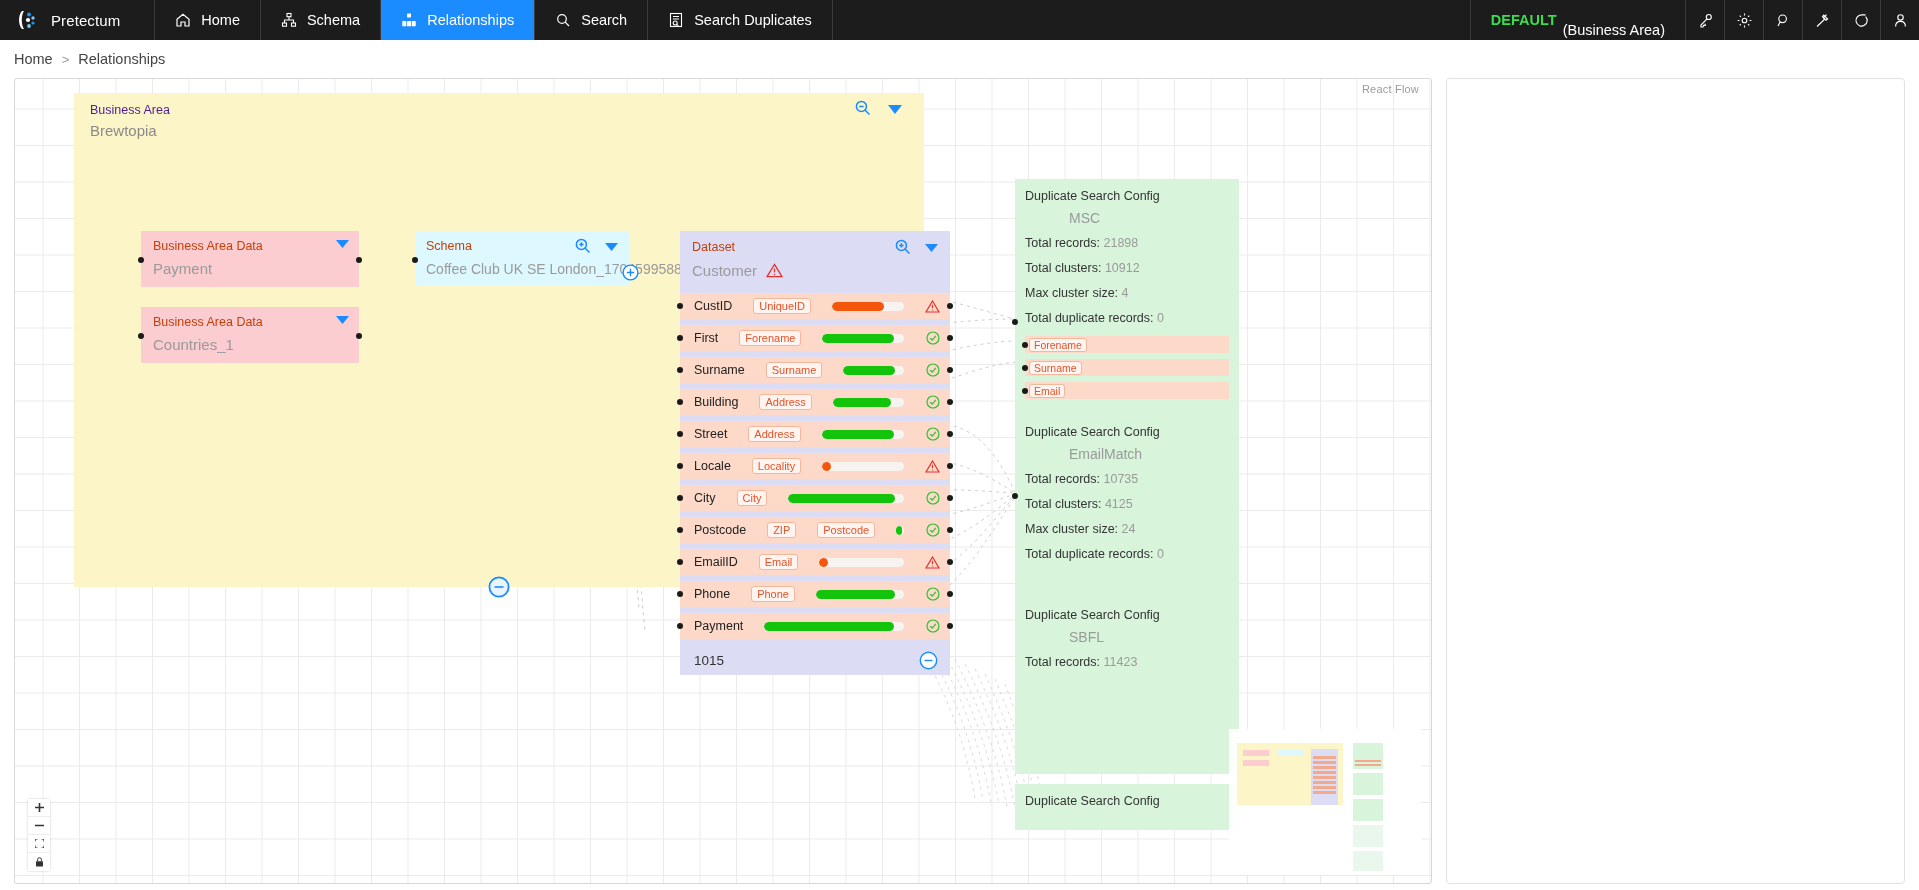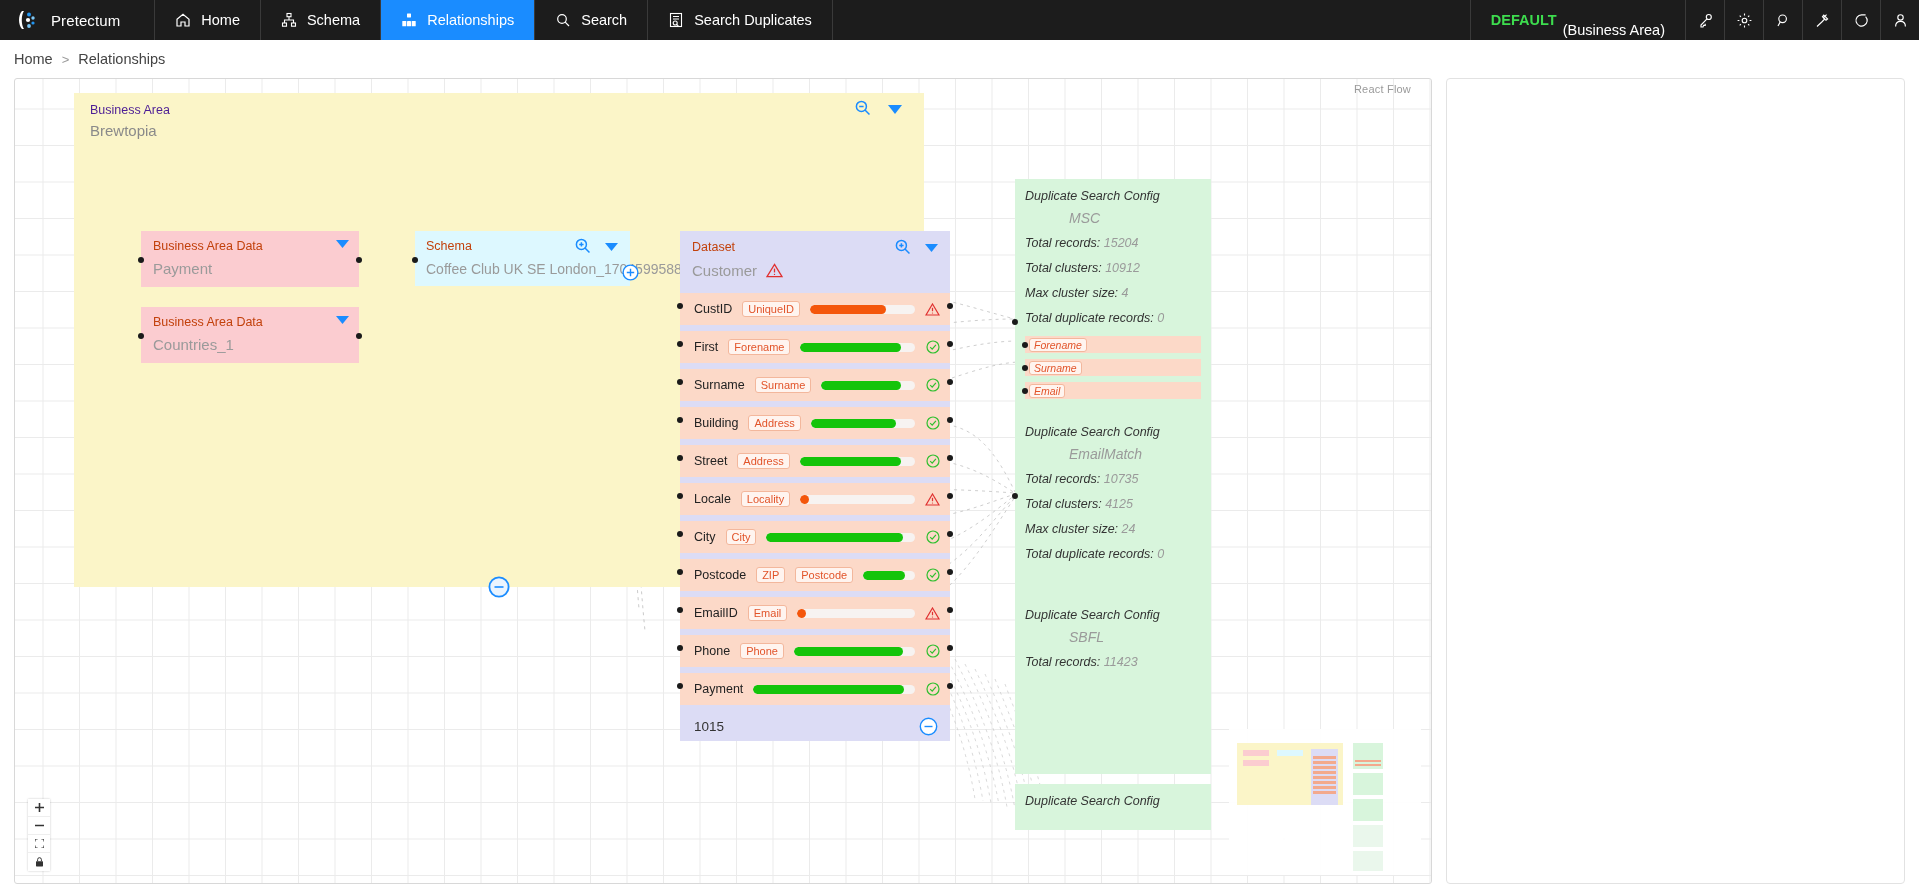--- a/index.html
+++ b/index.html
@@ -61,21 +61,21 @@
   
   .grid-bg {
     position: absolute; inset: 0;
     background-image:
       linear-gradient(to right, #ebebeb 1px, transparent 1px),
       linear-gradient(to bottom, #ebebeb 1px, transparent 1px);
     background-size: 36.5px 36.5px;
     background-position: -9px -7px;
   }
   .rf-attrib {
-    position: absolute; top: 4px; right: 20px; font-size: 11px; color: #9a9a9a;
+    position: absolute; top: 4px; right: 12px; font-size: 11px; color: #9a9a9a;
     z-index: 30; letter-spacing: .2px;
   }
   .edges-svg { position: absolute; inset: 0; width: 100%; height: 100%; pointer-events: none; }
 
   
   .ba-group {
     position: absolute; left: 59px; top: 14px; width: 850px; height: 494px;
     background: #fbf5c8; z-index: 2;
   }
   .ba-title { position: absolute; left: 16px; top: 10px; font-size: 12.5px; color: #4c1d95; }
@@ -105,22 +105,22 @@
   .schema-caret { position: absolute; right: 12px; top: 12px; cursor: pointer; }
   .schema-plus { position: absolute; right: -9px; bottom: 5px; cursor: pointer; z-index: 10; }
 
   
   .ds-node { width: 270px; background: #dcdcf5; padding-bottom: 0; z-index: 8; }
   .ds-head { padding: 9px 12px 5px; position: relative; height: 56px; }
   .ds-sub-row { display: flex; align-items: center; gap: 9px; }
   .ds-zoom { position: absolute; right: 38px; top: 7px; cursor: pointer; }
   .ds-caret { position: absolute; right: 12px; top: 13px; cursor: pointer; }
   .ds-row {
-    position: relative; height: 32px; margin: 6px 0; background: #fcd9c8;
-    display: flex; align-items: center; gap: 10px; padding: 0 10px 0 14px;
+    position: relative; height: 26px; margin: 6px 0; background: #fcd9c8;
+    display: flex; align-items: center; gap: 21px; padding: 0 10px 0 14px;
   }
   .row-label { font-size: 12.5px; color: #222; white-space: nowrap; }
   .tag {
     font-size: 11px; color: #e2542a; border: 1px solid #f3b79c;
     background: #fff4ef; border-radius: 3px; padding: 1px 5px; white-space: nowrap;
   }
   .bar-track { flex: 1; height: 9px; border-radius: 5px; background: #f7f3f1; position: relative; overflow: hidden; }
   .bar-fill { position: absolute; left: 0; top: 0; bottom: 0; border-radius: 5px; }
   .row-status { width: 15px; display: flex; align-items: center; justify-content: center; }
   .ds-foot {
@@ -128,21 +128,21 @@
     padding: 0 12px 0 14px; font-size: 13.5px; color: #333;
   }
 
   
   .dot {
     position: absolute; width: 6px; height: 6px; border-radius: 50%;
     background: #1a1a1a; z-index: 14;
   }
 
   
-  .dsc-node { width: 196px; background: #d8f5dc; padding: 10px 10px 12px; font-style: italic; }
+  .dsc-node { width: 224px; background: #d8f5dc; padding: 10px 10px 12px; }
   .dsc-title { font-size: 12.5px; color: #333; margin-bottom: 7px; }
   .dsc-name { font-size: 14px; color: #9a9a9a; margin-bottom: 10px; margin-left: 44px; }
   .dsc-stat { font-size: 12.5px; color: #333; margin-bottom: 11px; }
   .dsc-stat .v { color: #9a9a9a; }
   .dsc-field {
     position: relative; height: 17px; background: #fcd9c8; margin-bottom: 6px;
     display: flex; align-items: center; padding-left: 4px;
   }
   .dsc-field .tag { font-size: 10.5px; padding: 0 4px; }
 
@@ -616,21 +616,21 @@
           </svg>
         </span>
       </div>
     </div>
 
     <div class="node dsc-node" style="left:1000px; top:100px;">
       <div class="dsc-title">Duplicate Search Config</div>
       <div class="dsc-name">MSC</div>
       <div class="dsc-stat">
         <span>Total records:</span>
-        <span class="v">15204</span>
+        <span class="v">21898</span>
       </div>
       <div class="dsc-stat">
         <span>Total clusters:</span>
         <span class="v">10912</span>
       </div>
       <div class="dsc-stat">
         <span>Max cluster size:</span>
         <span class="v">4</span>
       </div>
       <div class="dsc-stat">

